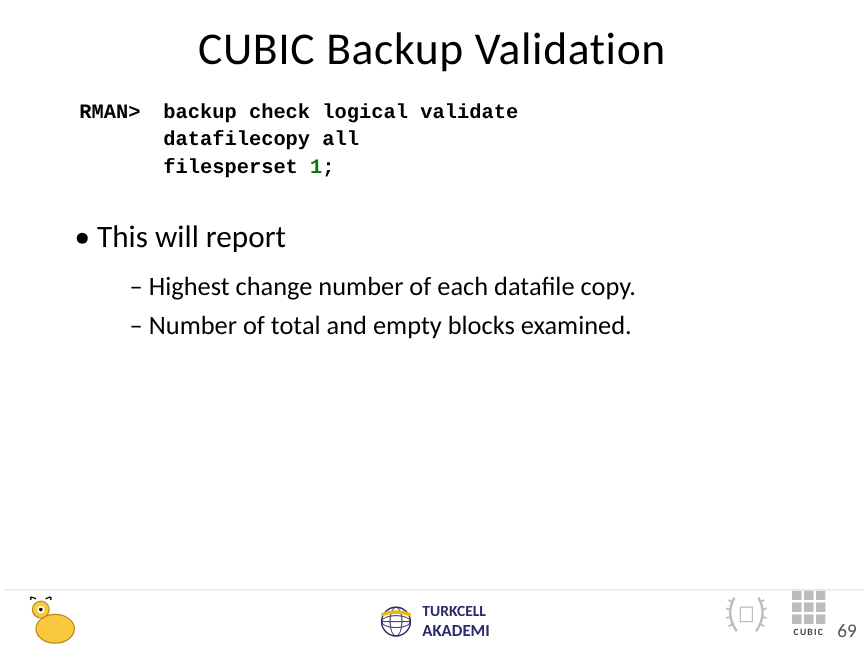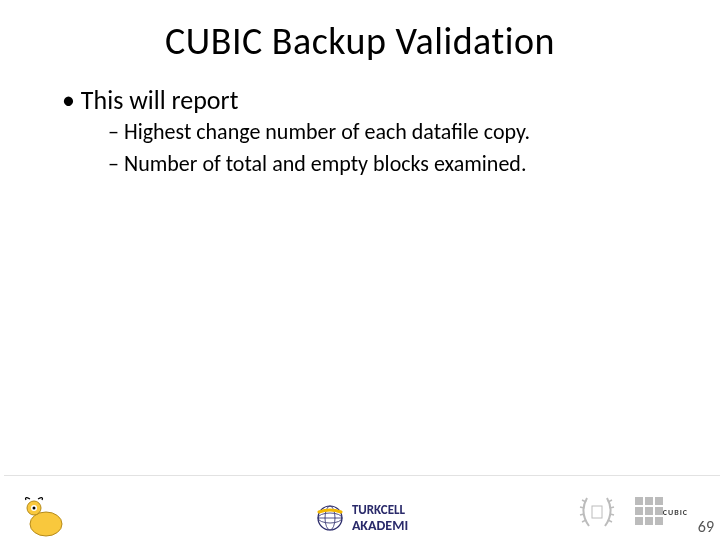--- a/index.html
+++ b/index.html
@@ -36,38 +36,39 @@
     vertical-align: top;
   }
   .code-lines {
     display: inline-block;
     vertical-align: top;
   }
   .code-num { color: #008000; }
   .bullet-main {
     font-size: 26px;
     margin-left: 24px;
+    margin-bottom: 10px;
   }
   .bullet-main::before {
     content: "• ";
   }
   .sub-list {
     margin-left: 70px;
     font-size: 22px;
     line-height: 1.45;
   }
   .sub-item::before {
     content: "– ";
   }
   .footer {
     position: absolute;
     bottom: 0;
     left: 4px;
     right: 0;
-    height: 65px;
+    height: 49px;
     border-top: 1px solid #e2e2e2;
     display: flex;
     align-items: center;
   }
   .page-num {
     position: absolute;
     right: 6px;
     bottom: 4px;
     font-size: 16px;
     color: #555;
@@ -102,34 +103,38 @@
     position: absolute;
     right: 32px;
     bottom: 8px;
     display: flex;
     align-items: center;
     gap: 18px;
   }
   .wreath { width: 40px; height: 40px; }
   .cubic {
     display: flex;
+    flex-direction: column;
     align-items: center;
     font-size: 8px;
     font-weight: bold;
     color: #444;
     letter-spacing: 1px;
   }
   .cubic-grid { width: 28px; height: 28px; margin-bottom: 2px; }
 </style>
 </head>
 <body>
 
 <div class="slide">
   <h1 class="title">CUBIC Backup Validation</h1>
 
+  <div class="code-block">
+    <span class="code-prompt">RMAN&gt;</span><span class="code-lines"><span>backup check logical validate</span><br><span>datafilecopy all</span><br><span>filesperset </span><span class="code-num">1</span><span>;</span></span>
+  </div>
 
   <div class="bullet-main">This will report</div>
   <div class="sub-list">
     <div class="sub-item">Highest change number of each datafile copy.</div>
     <div class="sub-item">Number of total and empty blocks examined.</div>
   </div>
 </div>
 
 <div class="footer">
 

